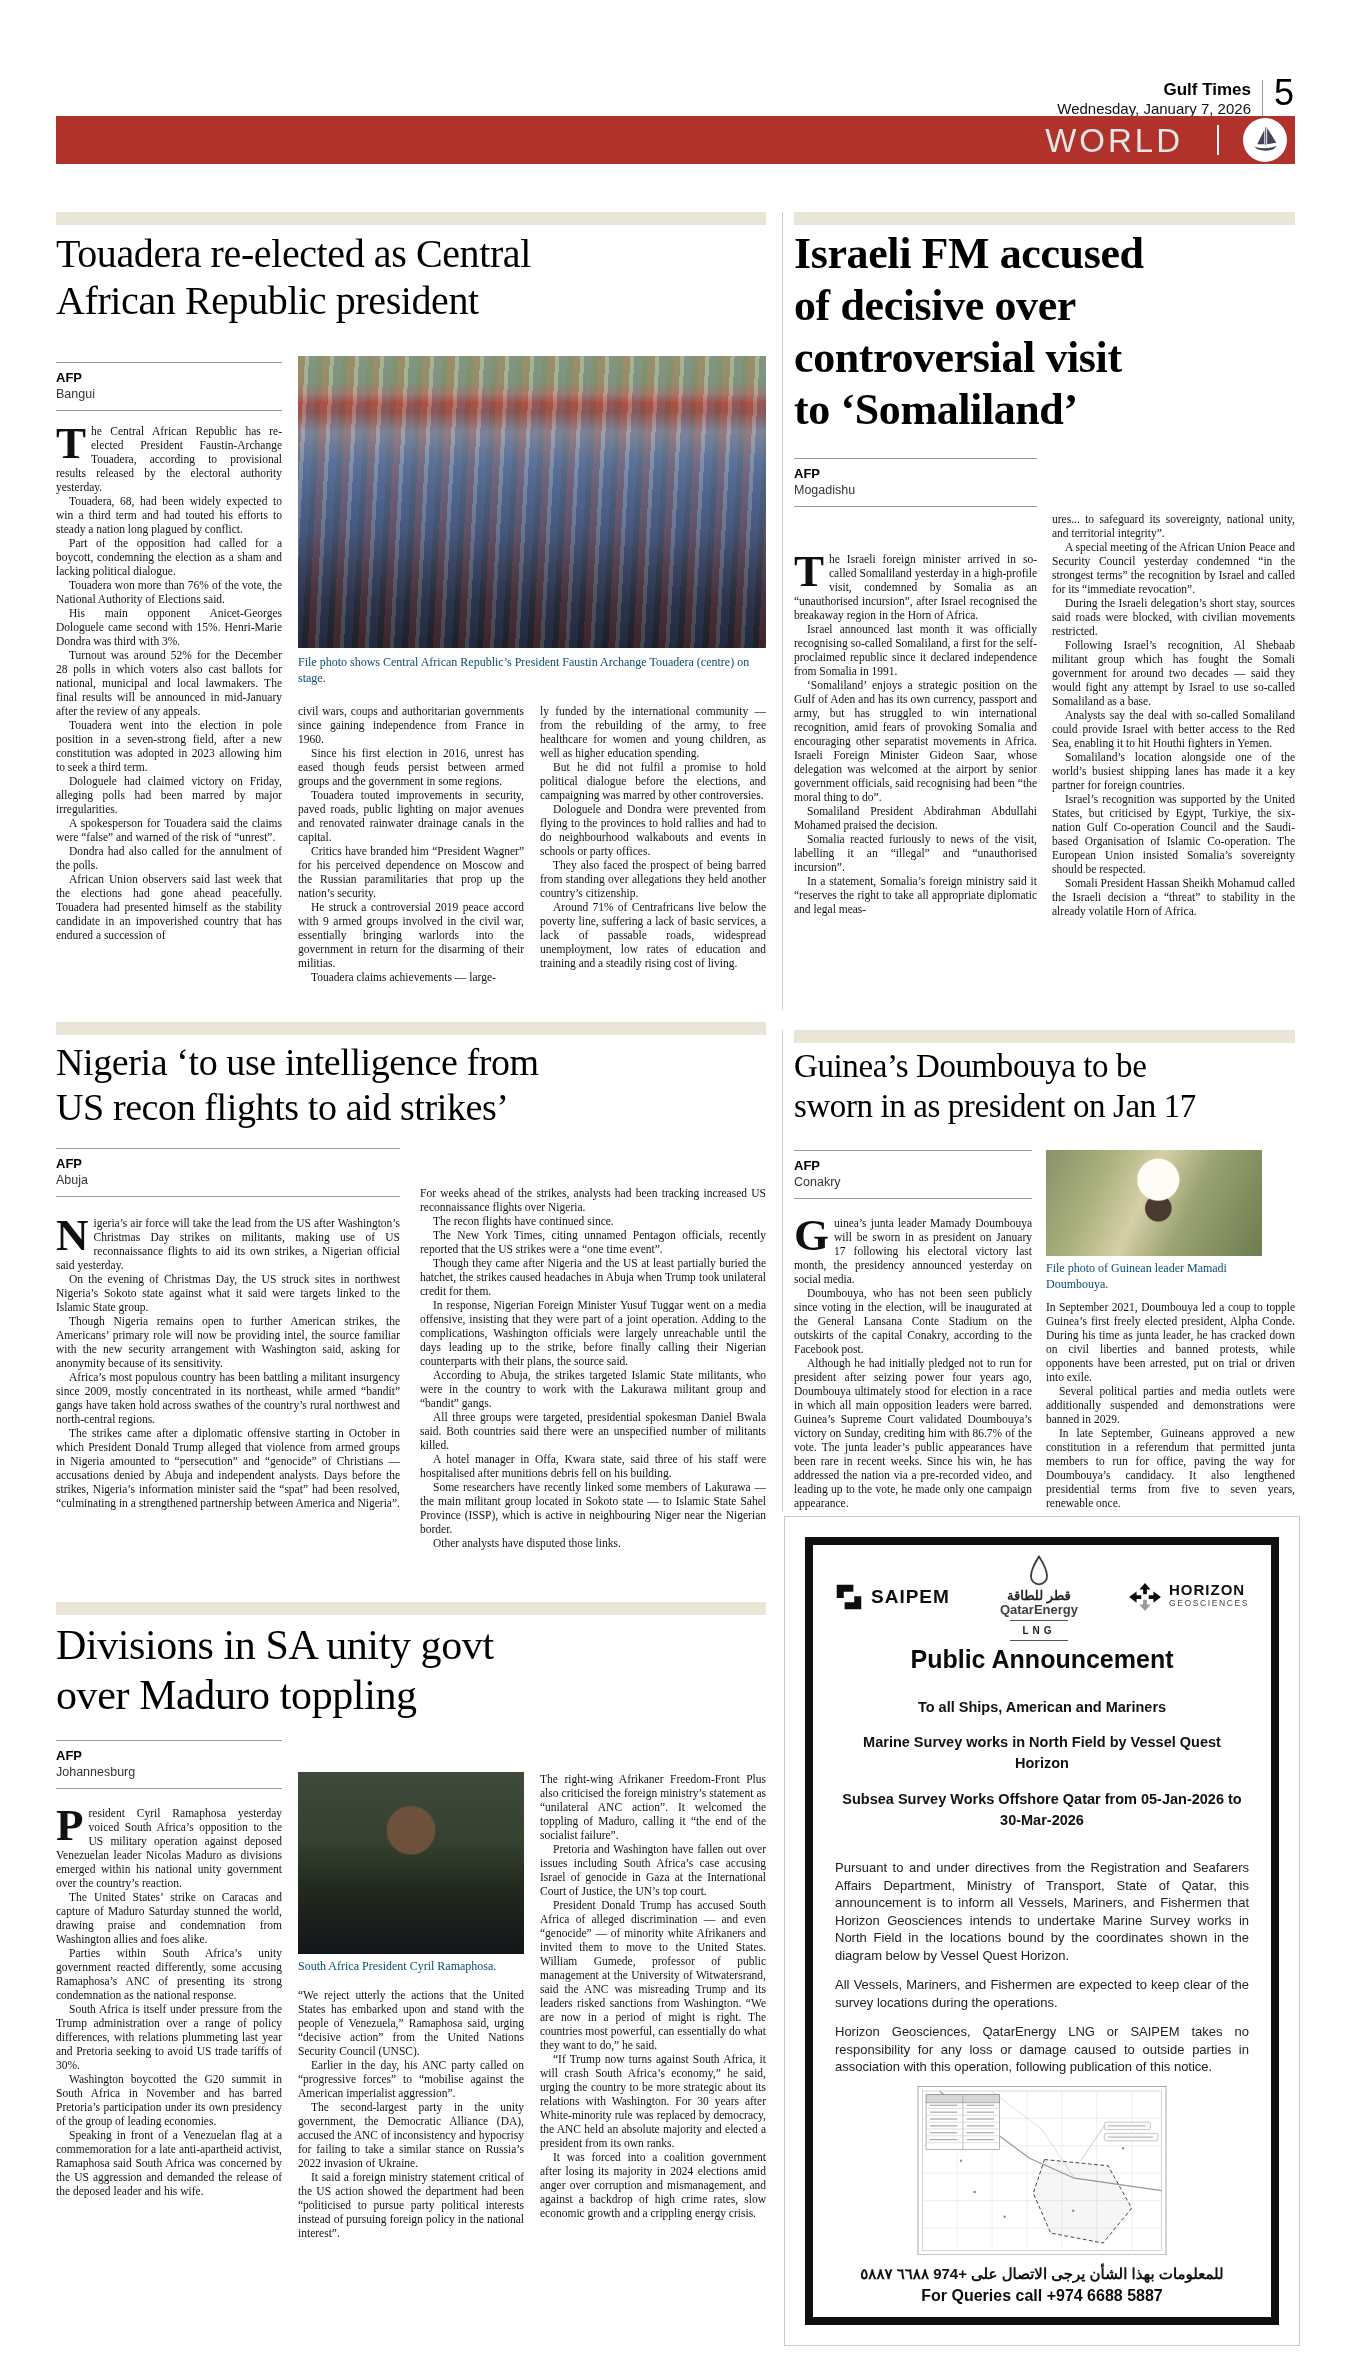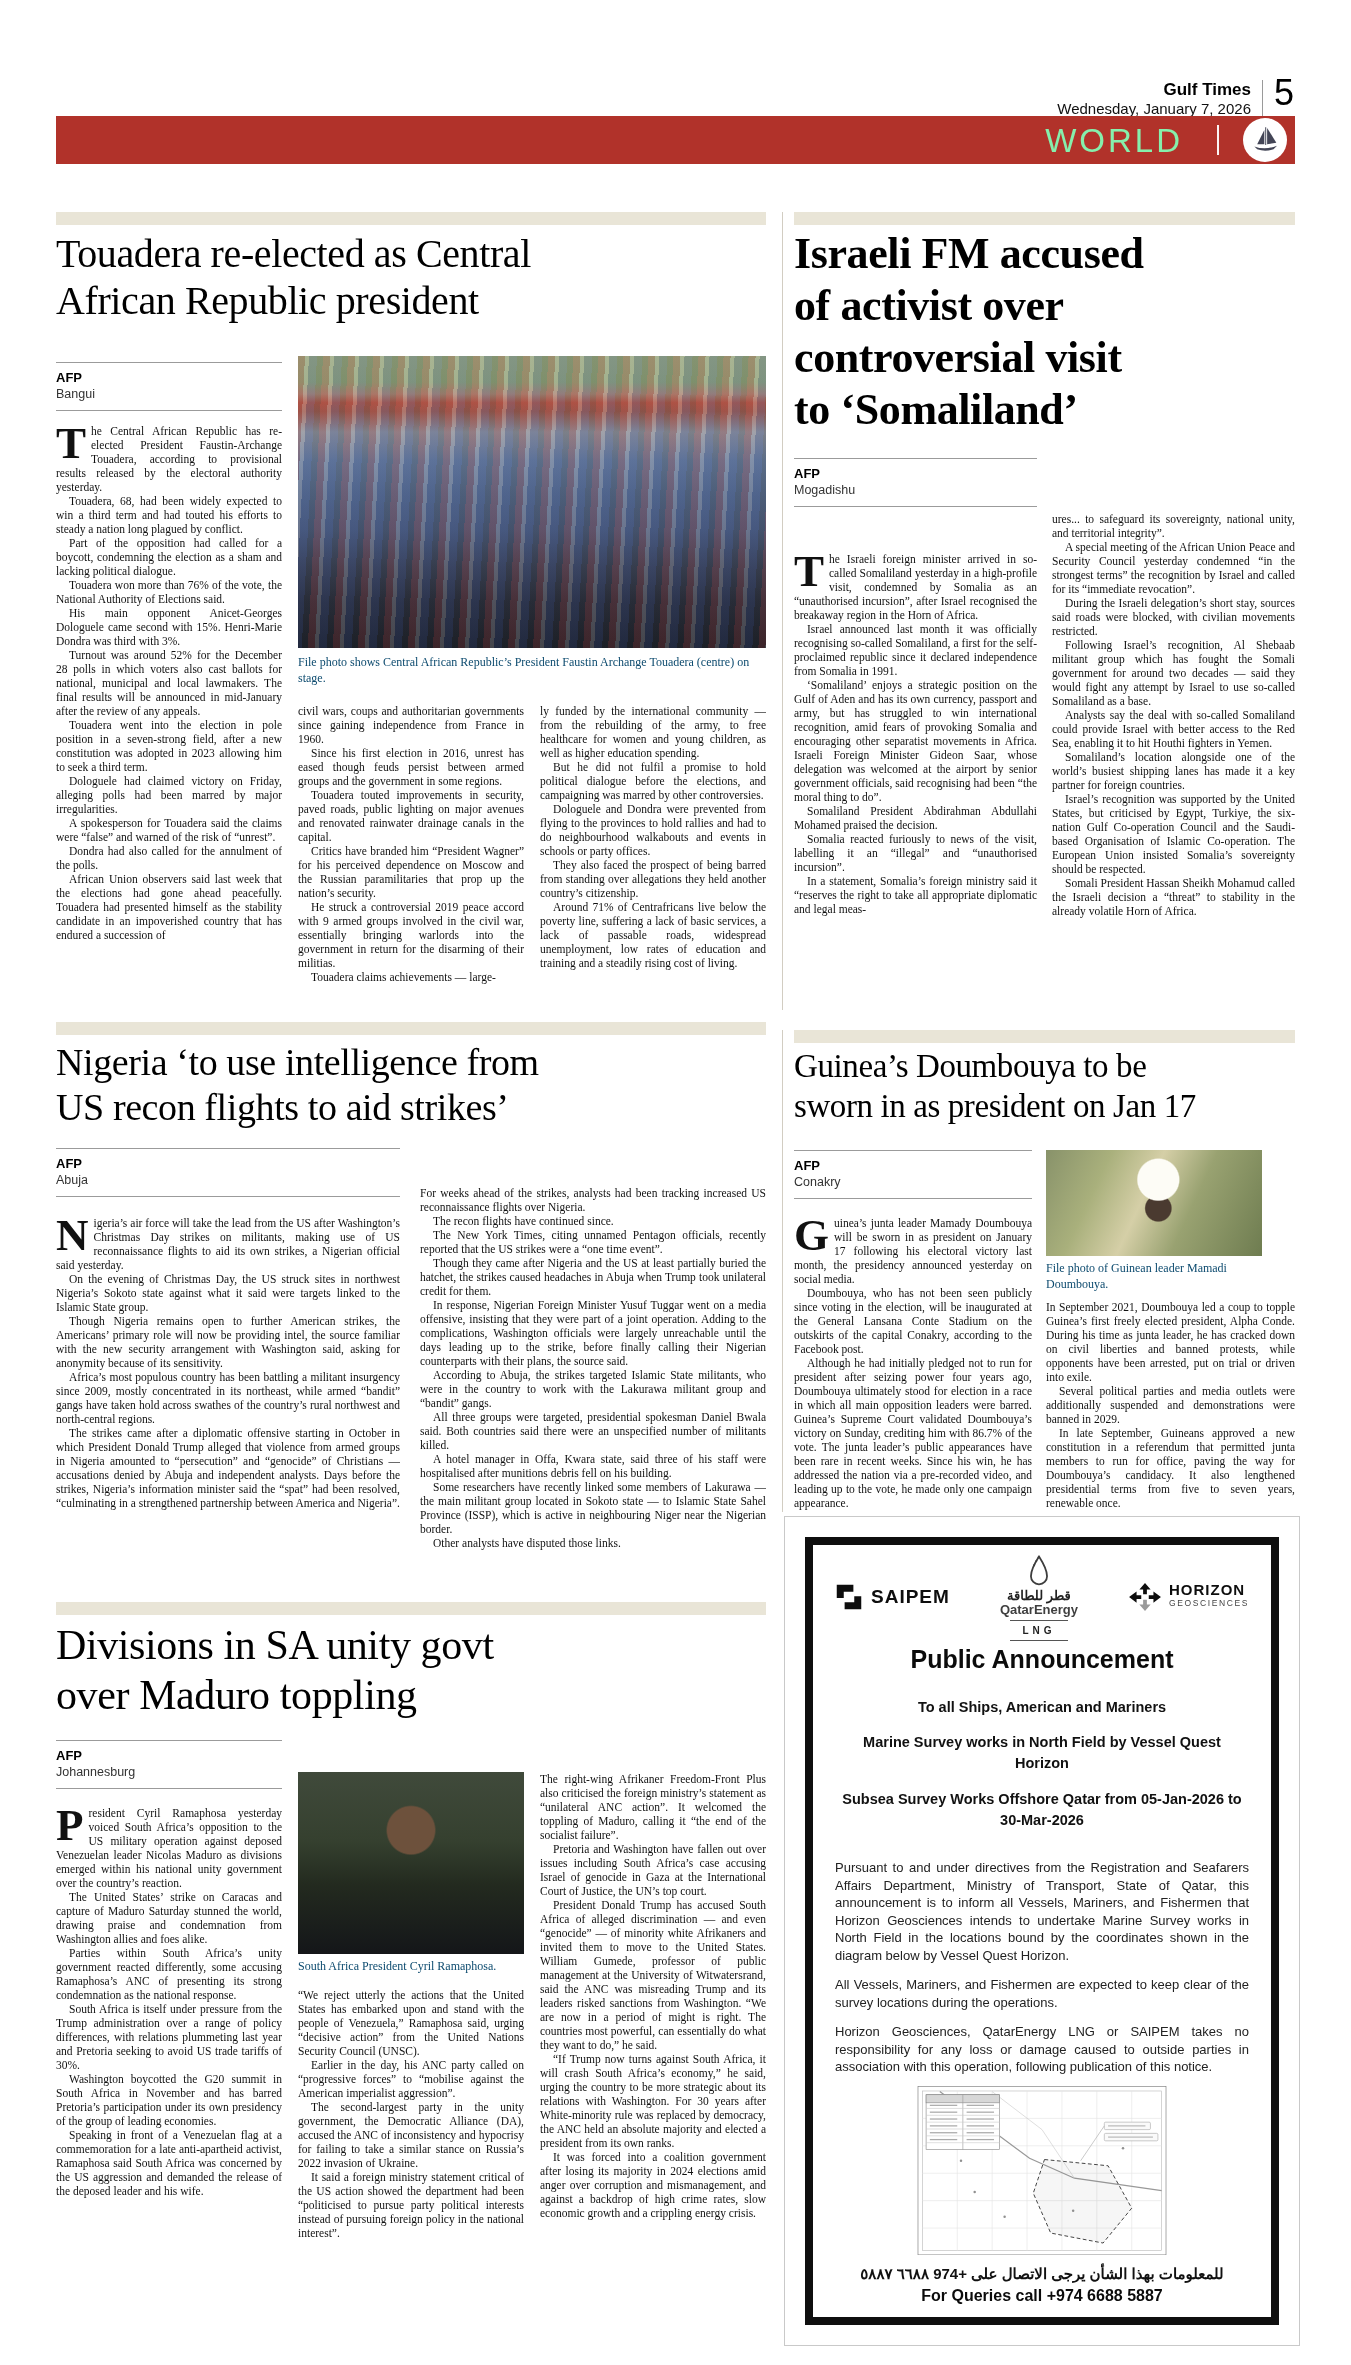--- a/index.html
+++ b/index.html
@@ -5,21 +5,21 @@
   html,body{margin:0;padding:0;background:#e9e9e9;}
   #page{position:relative;width:1351px;height:2365px;background:#ffffff;overflow:hidden;
         font-family:"Liberation Serif",serif;color:#111;}
   .abs{position:absolute;}
   
   .masthead{text-align:right;font-family:"Liberation Sans",sans-serif;line-height:1.15;}
   .masthead .paper{font-weight:bold;font-size:17px;color:#000;}
   .masthead .date{font-size:15px;color:#111;}
   .hdr-rule{width:1px;background:#9a9a9a;}
   .pageno{font-family:"Liberation Sans",sans-serif;font-size:36px;color:#000;}
-  .banner{background:#b1322a;color:#86efac;}
+  .banner{background:#b1322a;color:#e5e5e5;}
   .banner .world{position:absolute;right:112px;top:6px;font-family:"Liberation Sans",sans-serif;
                  font-size:33px;letter-spacing:3px;}
   .banner .bar{position:absolute;right:76px;top:9px;width:2px;height:30px;background:rgba(255,255,255,.95);}
   .ship-circle{position:absolute;right:8px;top:2px;width:44px;height:44px;border-radius:50%;
                background:#fff;display:flex;align-items:center;justify-content:center;}
   
   .kicker{background:#e9e5d7;height:13px;}
   .hl{font-family:"Liberation Serif",serif;color:#000;letter-spacing:-0.4px;}
   .hl p{margin:0;}
   .hl.bold{font-weight:bold;}
@@ -141,21 +141,21 @@
         <p>Dologuele and Dondra were prevented from flying to the provinces to hold rallies and had to do neighbourhood walkabouts and events in schools or party offices.</p>
         <p>They also faced the prospect of being barred from standing over allegations they held another country’s citizenship.</p>
         <p>Around 71% of Centrafricans live below the poverty line, suffering a lack of basic services, a lack of passable roads, widespread unemployment, low rates of education and training and a steadily rising cost of living.</p>
       </div>
   </div>
 
   <div class="abs vrule" style="left:782px;top:212px;height:798px;"></div>
   <div class="abs kicker" style="left:794px;top:212px;width:501px;"></div>
   <div class="abs hl bold" style="left:794px;top:228px;width:501px;font-size:44px;line-height:52px;">
       <p>Israeli FM accused</p>
-      <p>of activist over</p>
+      <p>of decisive over</p>
       <p>controversial visit</p>
       <p>to ‘Somaliland’</p>
     </div>
   <div class="abs byline" style="left:794px;top:458px;width:243px;">
     <div class="agency">AFP</div>
     <div class="city">Mogadishu</div>
   </div>
   <div class="abs col" style="left:794px;top:552px;width:243px;height:458px;">
     <p class="lead"><span class="dropcap">T</span><span>he Israeli foreign minister arrived in so-called Somaliland yesterday in a high-profile visit, condemned by Somalia as an “unauthorised incursion”, after Israel recognised the breakaway region in the Horn of Africa.</span></p>
     <div class="flow">

